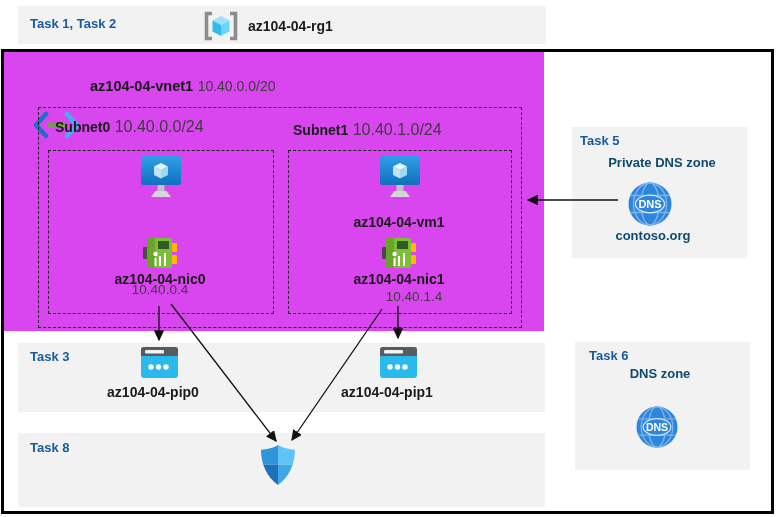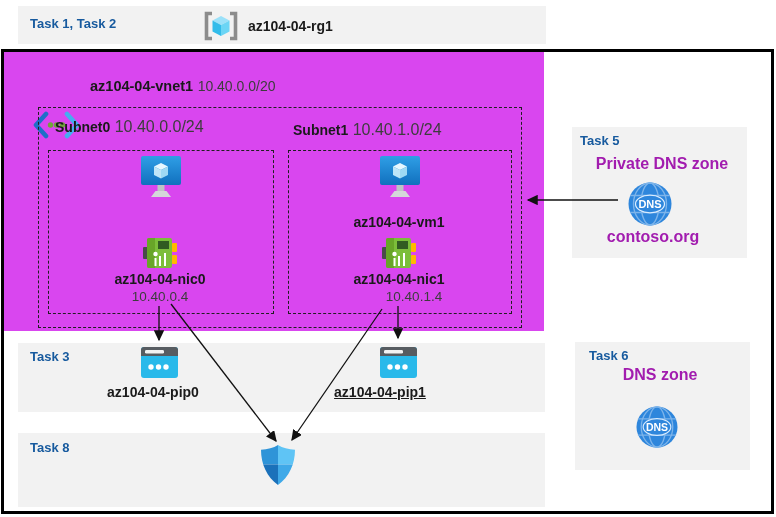--- a/index.html
+++ b/index.html
@@ -4,21 +4,21 @@
 <style>
   html,body{margin:0;padding:0;background:#fff;}
   .canvas{position:relative;width:776px;height:517px;background:#ffffff;
           font-family:"Liberation Sans",sans-serif;overflow:hidden;}
   .abs{position:absolute;}
   .band{position:absolute;background:#f2f2f2;}
   .frame{position:absolute;left:1px;top:49px;width:767px;height:459px;border:3px solid #000;}
   .vnet-bg{position:absolute;left:4px;top:52px;width:540px;height:279px;background:#d946ef;}
   .task-label{font-size:13px;font-weight:700;color:#175a9e;}
   .res-name{font-size:14px;font-weight:700;color:#1a1a1a;}
-  .res-name-lg{font-size:16px;font-weight:700;color:#a21caf;}
+  .res-name-lg{font-size:13px;font-weight:700;color:#0c4a6e;}
   .cidr{font-size:16px;font-weight:400;color:#3d3d3d;}
   .ip{font-size:13.5px;font-weight:400;color:#3d3d3d;}
   .dashed{position:absolute;border:1.5px dashed #1f1f1f;box-sizing:border-box;}
   .ctr{text-align:center;}
   svg text{font-family:"Liberation Sans",sans-serif;}
   .arrows{position:absolute;left:0;top:0;width:776px;height:517px;pointer-events:none;z-index:40;}
 </style>
 </head>
 <body>
 
@@ -94,21 +94,21 @@
         <rect x="15" y="5" width="11" height="8" fill="#315b22"></rect>
         <rect x="29" y="7" width="5" height="9" rx="1" fill="#ffb900"></rect>
         <rect x="29" y="19" width="5" height="9" rx="1" fill="#ffb900"></rect>
         <circle cx="12.5" cy="18" r="2.2" fill="#fff"></circle>
         <rect x="11.5" y="22" width="2" height="8" fill="#fff"></rect>
         <rect x="16" y="20" width="2" height="10" fill="#fff"></rect>
         <rect x="21" y="17" width="2" height="13" fill="#fff"></rect>
       </svg>
     </span>
     <span class="abs res-name ctr" style="left:56px;top:219px;width:200px;">az104-04-nic0</span>
-    <span class="abs ip ctr" style="left:56px;top:237px;width:200px;">10.40.0.4</span>
+    <span class="abs ip ctr" style="left:56px;top:230px;width:200px;">10.40.0.4</span>
 
     <span class="abs" style="left:375px;top:104px;">
       <svg width="42" height="46" viewBox="0 0 42 46">
         <defs>
             <linearGradient id="vmg1" x1="0" y1="0" x2="0" y2="1">
           <stop offset="0" stop-color="#2f9fe6"></stop>
               <stop offset="1" stop-color="#1170be"></stop>
             </linearGradient>
           </defs>
         <rect x="1" y="0" width="40" height="29" rx="2" fill="url(#vmg1)"></rect>
@@ -154,21 +154,21 @@
     <span class="abs" style="left:362px;top:4px;">
       <svg width="37" height="31" viewBox="0 0 37 31">
         <rect x="0" y="0" width="37" height="31" rx="3" fill="#29b9ea"></rect>
         <path d="M0,9 L0,3 a3,3 0 0 1 3,-3 h31 a3,3 0 0 1 3,3 v6 z" fill="#575c61"></path>
         <rect x="4" y="3" width="19" height="3.6" rx="1.4" fill="#f2f2f2"></rect>
         <circle cx="10" cy="20" r="2.7" fill="#fff"></circle>
         <circle cx="17.5" cy="20" r="2.7" fill="#fff"></circle>
         <circle cx="25" cy="20" r="2.7" fill="#fff"></circle>
       </svg>
     </span>
-    <span class="abs res-name ctr" style="left:262px;top:41px;width:200px;text-decoration:underline;">az104-04-pip1</span>
+    <span class="abs res-name ctr" style="left:269px;top:41px;width:200px;">az104-04-pip1</span>
   </div>
 
   <div class="band" style="left:18px;top:433px;width:527px;height:74px;">
     <span class="abs task-label" style="left:12px;top:7px;">Task 8</span>
     <span class="abs" style="left:243px;top:12px;">
       <svg width="34" height="40" viewBox="0 0 34 40">
         <defs>
             <clipPath id="shieldclip">
           <path d="M17,0 C21.5,2.8 27.5,4.5 34,4.8 C34,19 28,32.5 17,40 C6,32.5 0,19 0,4.8 C6.5,4.5 12.5,2.8 17,0 Z"></path>
         </clipPath>

